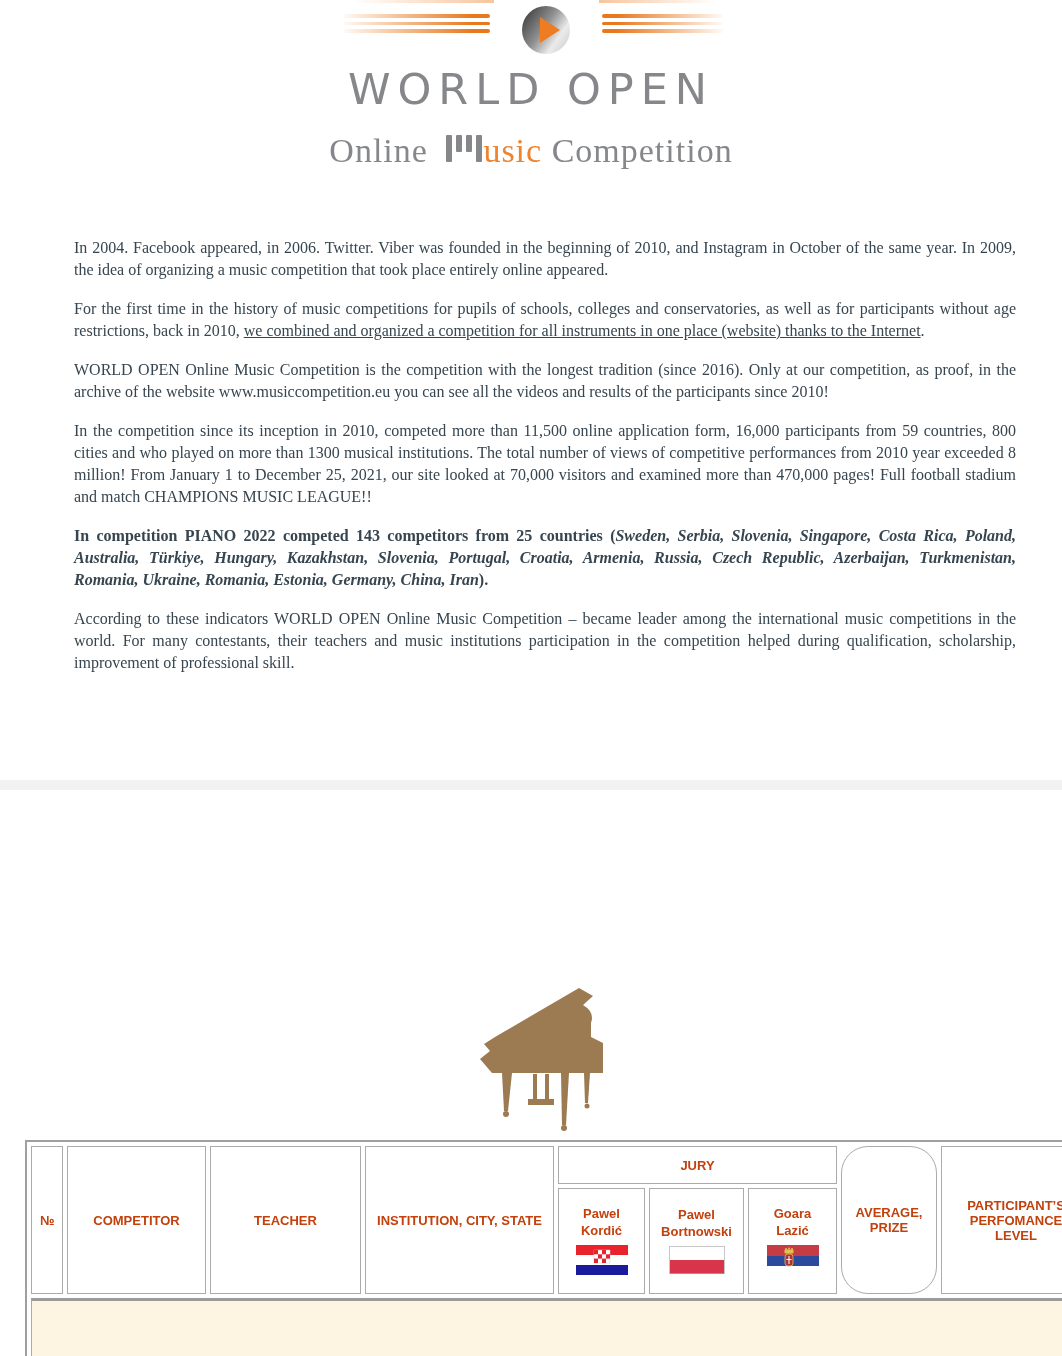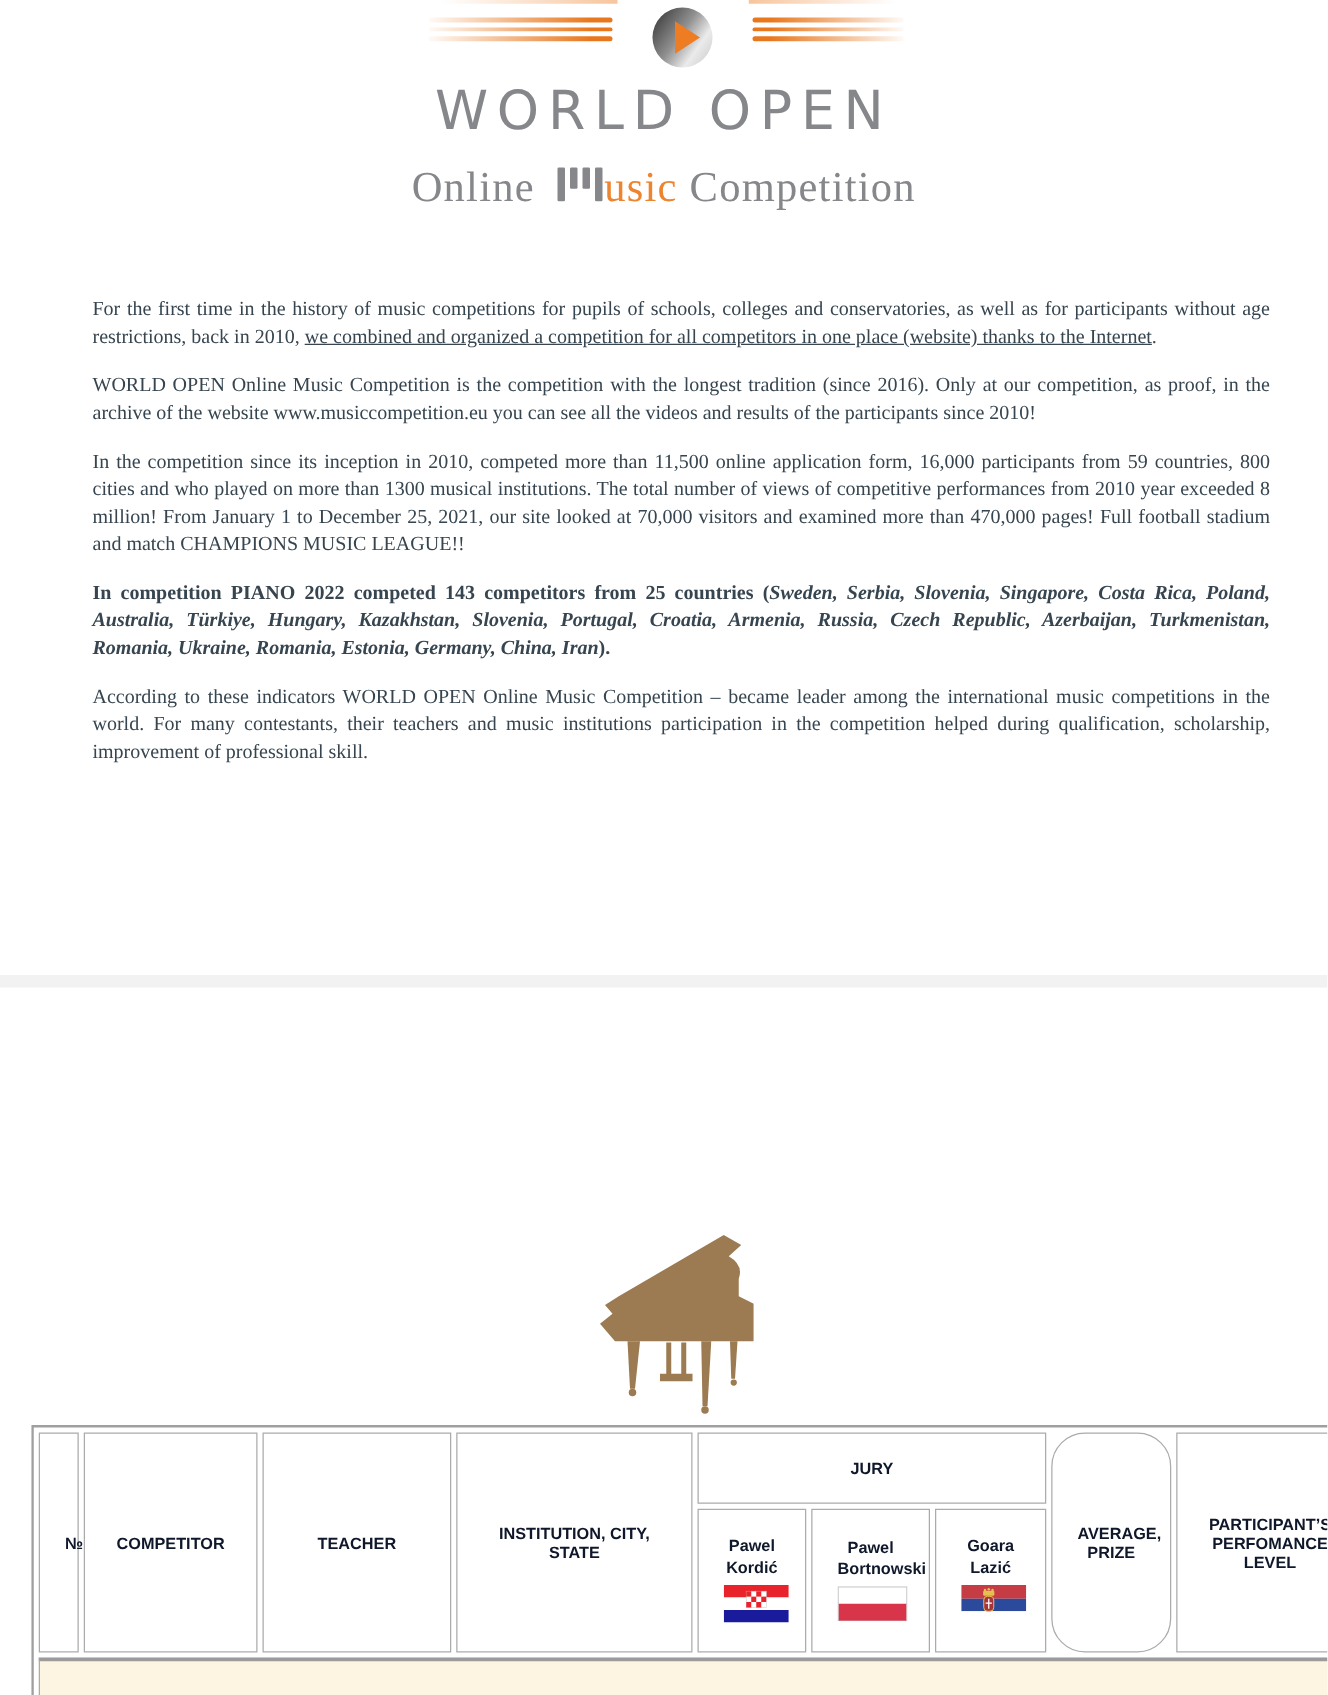--- a/index.html
+++ b/index.html
@@ -41,22 +41,22 @@
     font-size:22px;font-weight:bold;color:#3E5262;}
   .results-subtitle{position:absolute;top:942px;left:0;width:100%;text-align:center;
     font-size:20px;font-weight:bold;color:#3E5262;}
   .piano-wrap{position:absolute;top:985px;left:0;width:100%;text-align:center;}
   .piano-wrap svg{margin-left:18px;}
 
   
   .tbl-wrap{position:absolute;top:1140px;left:25px;width:1037px;overflow:hidden;}
   table.results{border-collapse:separate;border-spacing:4px;border:2px solid #9F9F9F;
     table-layout:fixed;width:1072px;background:#fff;font-family:"Liberation Sans",sans-serif;}
-  table.results th{border:1px solid #ABABAB;color:#0f172a;font-size:13px;font-weight:bold;
-    text-align:center;vertical-align:middle;padding:20px;background:#fff;}
+  table.results th{border:1px solid #ABABAB;color:#c2410c;font-size:13px;font-weight:bold;
+    text-align:center;vertical-align:middle;padding:8px;background:#fff;}
   tr.r1{height:38px;}
   tr.r2{height:106px;}
   th.col-no{font-size:14px;}
   th.col-institution{padding:4px 28px;}
   th.col-average{padding:4px 10px;border-radius:27px;}
   th.col-level{padding:4px 12px;}
   .jury-name{display:block;font-size:13px;line-height:17px;}
   .flag{display:inline-block;margin-top:6px;line-height:0;}
   td.junior{border:1px solid #ABABAB;border-top:3px solid #9B9B9B;background:#FDF4E1;
     height:64px;text-align:center;vertical-align:middle;padding-top:30px;
@@ -102,21 +102,22 @@
           <i class="tall"></i>
           <i class="short"></i>
           <i class="short"></i>
           <i class="tall"></i>
         </span><span class="orange-text">usic</span>
       <span>Competition</span>
     </div>
   </div>
 
   <div class="intro">
-    <p><span>For the first time in the history of music competitions for pupils of schools, colleges and conservatories, as well as for participants without age restrictions, back in 2010, </span><span class="u">we combined and organized a competition for all competitors in one place (website) thanks to the Internet</span><span>.</span></p>
+    <p>In 2004. Facebook appeared, in 2006. Twitter. Viber was founded in the beginning of 2010, and Instagram in October of the same year. In 2009, the idea of organizing a music competition that took place entirely online appeared.</p>
+    <p><span>For the first time in the history of music competitions for pupils of schools, colleges and conservatories, as well as for participants without age restrictions, back in 2010, </span><span class="u">we combined and organized a competition for all instruments in one place (website) thanks to the Internet</span><span>.</span></p>
     <p>WORLD OPEN Online Music Competition is the competition with the longest tradition (since 2016). Only at our competition, as proof, in the archive of the website www.musiccompetition.eu you can see all the videos and results of the participants since 2010!</p>
     <p>In the competition since its inception in 2010, competed more than 11,500 online application form, 16,000 participants from 59 countries, 800 cities and who played on more than 1300 musical institutions. The total number of views of competitive performances from 2010 year exceeded 8 million! From January 1 to December 25, 2021, our site looked at 70,000 visitors and examined more than 470,000 pages! Full football stadium and match CHAMPIONS MUSIC LEAGUE!!</p>
     <p><b>In competition PIANO 2022 competed 143 competitors from 25 countries (</b><b><i>Sweden, Serbia, Slovenia, Singapore, Costa Rica, Poland, Australia, Türkiye, Hungary, Kazakhstan, Slovenia, Portugal, Croatia, Armenia, Russia, Czech Republic,  Azerbaijan, Turkmenistan, Romania, Ukraine, Romania, Estonia, Germany, China, Iran</i></b><b>).</b></p>
     <p>According to these indicators WORLD OPEN Online Music Competition – became leader among the international music competitions in the world. For many contestants, their teachers and music institutions participation in the competition helped during qualification, scholarship, improvement of professional skill.</p>
   </div>
 
   <div class="divider"></div>
 
 
   <div class="piano-wrap">

